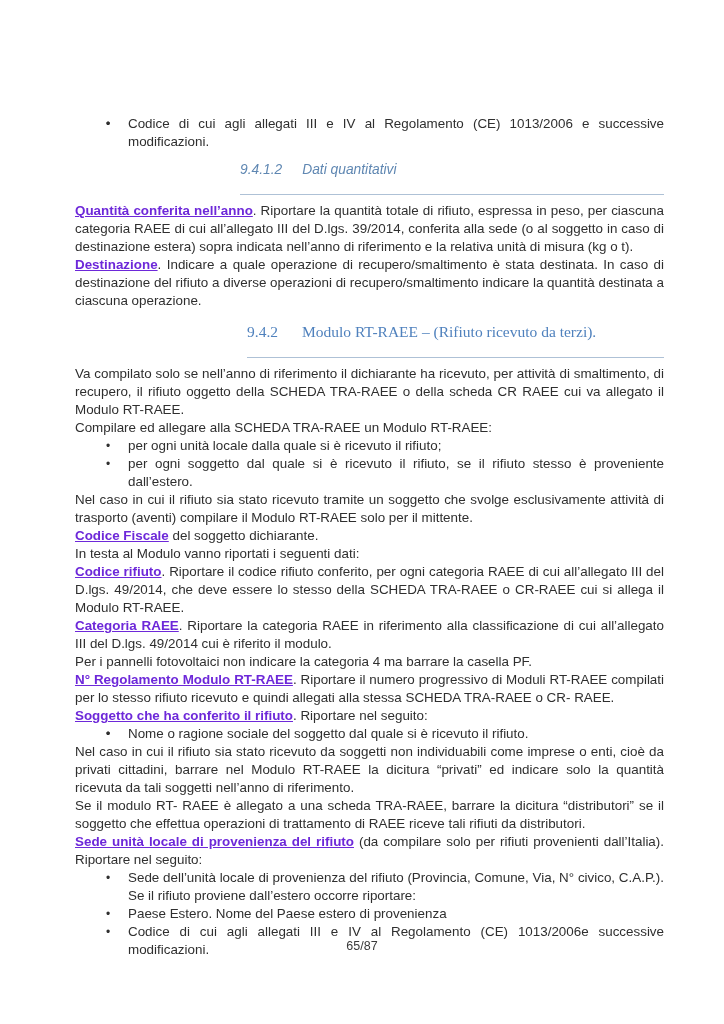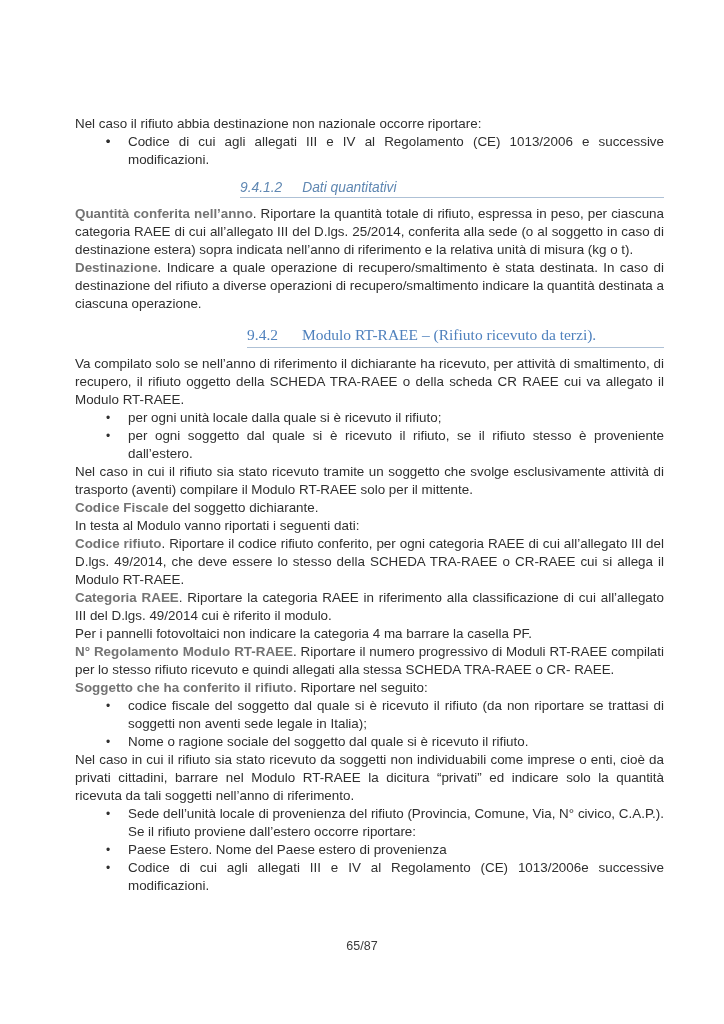--- a/index.html
+++ b/index.html
@@ -20,46 +20,46 @@
     top: 115px;
     left: 75px;
     width: 589px;
   }
   .para {
     font-size: 13.4px;
     line-height: 18px;
     text-align: justify;
     margin: 0;
   }
-  .para b { color: #737373; }
+  .para b { color: #6d28d9; text-decoration: underline; }
   .bullet {
     font-size: 13.4px;
     line-height: 18px;
     text-align: justify;
     position: relative;
     padding-left: 53px;
     margin: 0;
   }
   .bullet-marker {
     position: absolute;
     left: 31px;
     top: 0;
     font-size: 12px;
   }
   .heading-sub {
     margin: 11px 0 7px 165px;
-    padding-bottom: 2px;
+    padding-bottom: 17px;
     border-bottom: 1px solid #aec1d6;
     font-style: italic;
     font-size: 13.8px;
     color: #5f87b2;
   }
   .heading-main {
     margin: 13px 0 7px 172px;
-    padding-bottom: 3px;
+    padding-bottom: 16px;
     border-bottom: 1px solid #aec1d6;
     font-family: "Liberation Serif", serif;
     font-size: 15.5px;
     color: #4f81bd;
   }
   .h-num { margin-right: 24px; }
   .heading-sub .h-num { margin-right: 20px; }
   .footer {
     position: absolute;
     top: 939px;
@@ -67,39 +67,41 @@
     width: 724px;
     text-align: center;
     font-size: 12.5px;
     color: #3a3a3a;
   }
 </style>
 </head>
 <body>
 
 <div class="page">
-    <div class="para"><span>Nel caso il rifiuto abbia destinazione non nazionale occorre riportare:</span></div>
     <div class="bullet"><span class="bullet-marker">•</span></div>
     <div class="bullet"><span class="bullet-marker">•</span><span>Codice di cui agli allegati III e IV al Regolamento (CE) 1013/2006 e successive modificazioni.</span></div>
     <div class="heading-sub"><span class="h-num">9.4.1.2</span><span class="h-title">Dati quantitativi</span></div>
-    <div class="para"><b>Quantità conferita nell’anno</b><span>. Riportare la quantità totale di rifiuto, espressa in peso, per ciascuna categoria RAEE di cui all’allegato III del D.lgs. 25/2014, conferita alla sede (o al soggetto in caso di destinazione estera) sopra indicata nell’anno di riferimento e la relativa unità di misura (kg o t).</span></div>
+    <div class="para"><b>Quantità conferita nell’anno</b><span>. Riportare la quantità totale di rifiuto, espressa in peso, per ciascuna categoria RAEE di cui all’allegato III del D.lgs. 39/2014, conferita alla sede (o al soggetto in caso di destinazione estera) sopra indicata nell’anno di riferimento e la relativa unità di misura (kg o t).</span></div>
     <div class="para"><b>Destinazione</b><span>. Indicare a quale operazione di recupero/smaltimento è stata destinata. In caso di destinazione del rifiuto a diverse operazioni di recupero/smaltimento indicare la quantità destinata a ciascuna operazione.</span></div>
     <div class="heading-main"><span class="h-num">9.4.2</span><span class="h-title">Modulo RT-RAEE – (Rifiuto ricevuto da terzi).</span></div>
     <div class="para"><span>Va compilato solo se nell’anno di riferimento il dichiarante ha ricevuto, per attività di smaltimento, di recupero, il rifiuto oggetto della SCHEDA TRA-RAEE o della scheda CR RAEE cui va allegato il Modulo RT-RAEE.</span></div>
+    <div class="para"><span>Compilare ed allegare alla SCHEDA TRA-RAEE un Modulo RT-RAEE:</span></div>
     <div class="bullet"><span class="bullet-marker">•</span><span>per ogni unità locale dalla quale si è ricevuto il rifiuto;</span></div>
     <div class="bullet"><span class="bullet-marker">•</span><span>per ogni soggetto dal quale si è ricevuto il rifiuto, se il rifiuto stesso è proveniente dall’estero.</span></div>
     <div class="para"><span>Nel caso in cui il rifiuto sia stato ricevuto tramite un soggetto che svolge esclusivamente attività di trasporto (aventi) compilare il Modulo RT-RAEE solo per il mittente.</span></div>
     <div class="para"><b>Codice Fiscale</b><span> del soggetto dichiarante.</span></div>
     <div class="para"><span>In testa al Modulo vanno riportati i seguenti dati:</span></div>
     <div class="para"><b>Codice rifiuto</b><span>. Riportare il codice rifiuto conferito, per ogni categoria RAEE di cui all’allegato III del D.lgs. 49/2014, che deve essere lo stesso della SCHEDA TRA-RAEE o CR-RAEE cui si allega il Modulo RT-RAEE.</span></div>
     <div class="para"><b>Categoria RAEE</b><span>. Riportare la categoria RAEE in riferimento alla classificazione di cui all’allegato III del D.lgs. 49/2014 cui è riferito il modulo.</span></div>
     <div class="para"><span>Per i pannelli fotovoltaici non indicare la categoria 4 ma barrare la casella PF.</span></div>
     <div class="para"><b>N° Regolamento Modulo RT-RAEE</b><span>. Riportare il numero progressivo di Moduli RT-RAEE compilati per lo stesso rifiuto ricevuto e quindi allegati alla stessa SCHEDA TRA-RAEE o CR- RAEE.</span></div>
     <div class="para"><b>Soggetto che ha conferito il rifiuto</b><span>. Riportare nel seguito:</span></div>
-    <div class="bullet"><span class="bullet-marker">•</span><span>codice fiscale del soggetto dal quale si è ricevuto il rifiuto (da non riportare se trattasi di soggetti non aventi sede legale in Italia);</span></div>
+    <div class="bullet"><span class="bullet-marker">•</span></div>
     <div class="bullet"><span class="bullet-marker">•</span><span>Nome o ragione sociale del soggetto dal quale si è ricevuto il rifiuto.</span></div>
     <div class="para"><span>Nel caso in cui il rifiuto sia stato ricevuto da soggetti non individuabili come imprese o enti, cioè da privati cittadini, barrare nel Modulo RT-RAEE la dicitura “privati” ed indicare solo la quantità ricevuta da tali soggetti nell’anno di riferimento.</span></div>
+    <div class="para"><span>Se il modulo RT- RAEE è allegato a una scheda TRA-RAEE, barrare la dicitura “distributori” se il soggetto che effettua operazioni di trattamento di RAEE riceve tali rifiuti da distributori.</span></div>
+    <div class="para"><b>Sede unità locale di provenienza del rifiuto</b><span> (da compilare solo per rifiuti provenienti dall’Italia). Riportare nel seguito:</span></div>
     <div class="bullet"><span class="bullet-marker">•</span><span>Sede dell’unità locale di provenienza del rifiuto (Provincia, Comune, Via, N° civico, C.A.P.). Se il rifiuto proviene dall’estero occorre riportare:</span></div>
     <div class="bullet"><span class="bullet-marker">•</span><span>Paese Estero. Nome del Paese estero di provenienza</span></div>
     <div class="bullet"><span class="bullet-marker">•</span><span>Codice di cui agli allegati III e IV al Regolamento (CE) 1013/2006e successive modificazioni.</span></div>
   </div>
 
 <div class="footer">65/87</div>
 
 </body></html>

